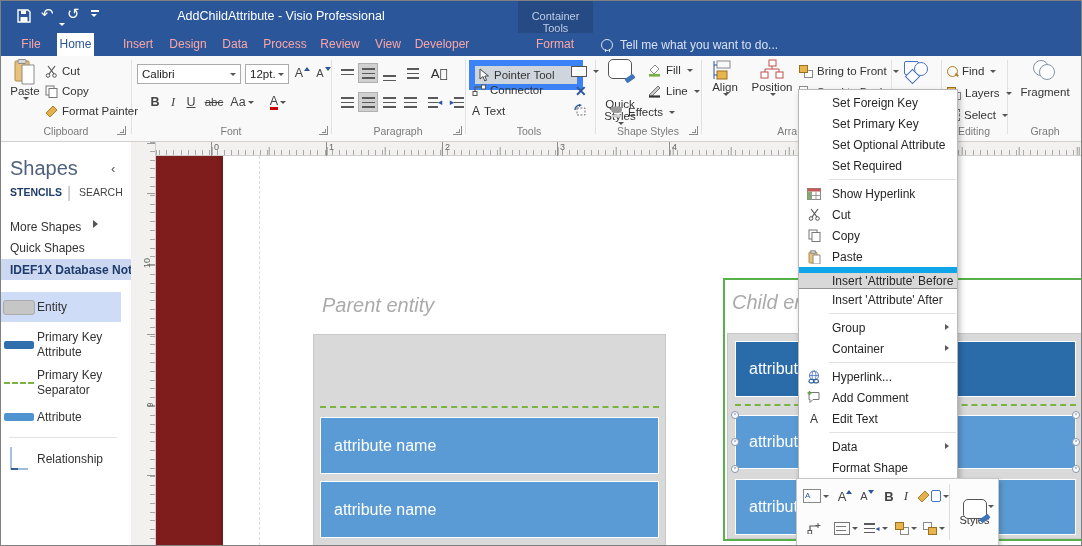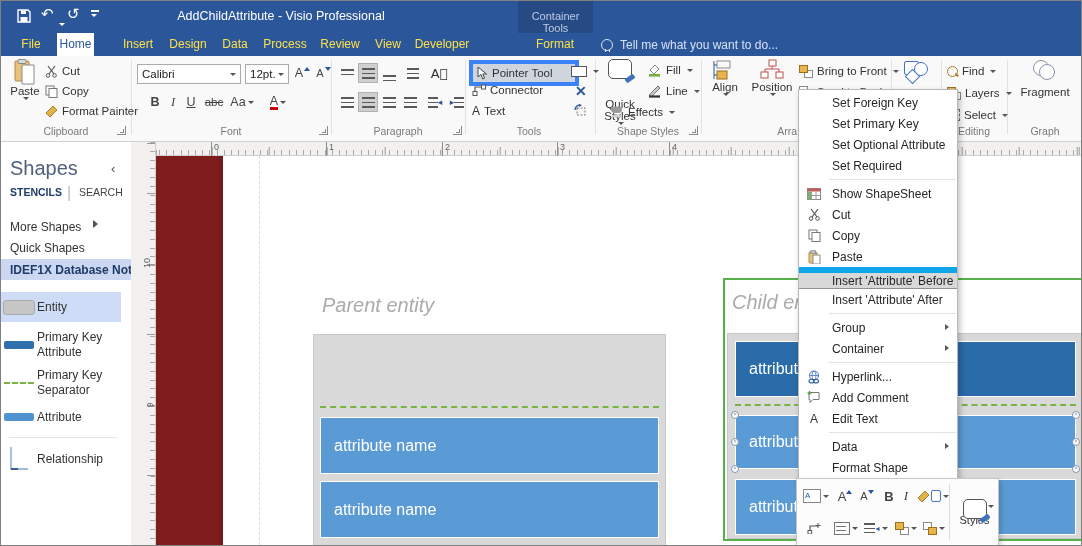--- a/index.html
+++ b/index.html
@@ -7,37 +7,37 @@
        -webkit-font-smoothing:antialiased;position:relative;}
   .win{position:absolute;inset:0;border:1px solid #808080;box-sizing:border-box;background:#fff;overflow:hidden;}
   .abs{position:absolute;}
   
   .titlebar{position:absolute;left:0;top:0;right:0;height:32px;background:#2b579a;color:#fff;}
   .tabrow{position:absolute;left:0;top:32px;right:0;height:23px;background:#2b579a;color:#fff;}
   .qat-ic{position:absolute;top:7px;color:#fff;font-size:15px;line-height:16px;font-family:"DejaVu Sans",sans-serif;}
   .wtitle{position:absolute;top:8px;left:120px;width:320px;text-align:center;font-size:12.5px;color:#fff;white-space:nowrap;}
   .ctx-region{position:absolute;left:517px;top:0;width:75px;height:55px;background:#264a83;}
   .ctx-label{position:absolute;left:0;right:0;top:9px;text-align:center;font-size:11px;color:#bdcbe8;}
-  .tab{position:absolute;top:0;height:23px;line-height:22px;text-align:center;font-size:12px;color:#fde047;cursor:default;}
+  .tab{position:absolute;top:0;height:23px;line-height:22px;text-align:center;font-size:12px;color:#fca5a5;cursor:default;}
   .tab.active{background:#fff;color:#2b579a;}
   .tellme{position:absolute;left:600px;top:3px;height:18px;color:#d7e1f2;font-size:12px;display:flex;align-items:center;gap:7px;}
   .bulb{width:10px;height:10px;border:1.5px solid #d7e1f2;border-radius:50%;position:relative;display:inline-block;}
   .bulb::after{content:"";position:absolute;left:3px;top:9px;width:3px;height:3px;border-left:1.5px solid #d7e1f2;border-right:1.5px solid #d7e1f2;}
   
   .ribbon{position:absolute;left:0;top:55px;right:0;height:86px;background:#f9f9f9;border-bottom:1px solid #d2d0ce;box-sizing:border-box;}
   .gdiv{position:absolute;top:4px;width:1px;height:74px;background:#e1e1e1;}
   .glabel{position:absolute;top:69px;font-size:10.5px;color:#7a7a7a;text-align:center;white-space:nowrap;}
   .launcher{position:absolute;top:70px;width:8px;height:8px;border-right:1px solid #8a8a8a;border-bottom:1px solid #8a8a8a;}
   .launcher::after{content:"";position:absolute;right:1px;bottom:1px;width:3px;height:3px;border-right:1px solid #8a8a8a;border-bottom:1px solid #8a8a8a;}
   .rbtn-s{position:absolute;height:18px;display:flex;align-items:center;gap:4px;font-size:11.5px;color:#333;white-space:nowrap;}
   .rbtn-big{position:absolute;display:flex;flex-direction:column;align-items:center;font-size:11.5px;color:#333;}
   .dd{display:inline-block;width:0;height:0;border-left:3px solid transparent;border-right:3px solid transparent;border-top:3.5px solid #555;margin-left:2px;}
   .combo{position:absolute;height:20px;background:#fff;border:1px solid #ababab;box-sizing:border-box;font-size:11.5px;color:#222;display:flex;align-items:center;padding:0 4px;justify-content:space-between;}
   .fbtn{position:absolute;top:36px;height:20px;display:flex;align-items:center;justify-content:center;font-size:12.5px;color:#444;}
-  .active-tool{background:#d5e1f2;background:#cfd5dd;border:4px solid #3b82f6;}
+  .active-tool{background:#d5e1f2;background:#cfd5dd;border:6px solid #3b82f6;}
   .stripes{display:inline-block;width:13px;height:11px;background:repeating-linear-gradient(to bottom,#5a5a5a 0 1.6px,transparent 1.6px 4.6px);}
   .pbtn{position:absolute;width:20px;height:20px;display:flex;align-items:center;justify-content:center;}
   .pbtn.on{background:#d0d0d0;border:1px solid #b0b0b0;box-sizing:border-box;}
   
   .sq2{position:relative;width:14px;height:13px;display:inline-block;}
   .sq2 i{position:absolute;width:9px;height:8px;box-sizing:border-box;}
   .sq2 .a{left:0;top:0;border:1px solid #9c6f1e;background:#e8b54d;}
   .sq2 .b{right:0;bottom:0;border:1px solid #8a8a8a;background:#fff;}
   .sq2.rev .a{left:auto;right:0;top:auto;bottom:0;}
   .sq2.rev .b{right:auto;left:0;bottom:auto;top:0;}
@@ -538,21 +538,21 @@
     <div class="msep"></div>
     <div class="mi">
       <span class="mic">
           <svg width="14" height="12" viewBox="0 0 14 12">
             <rect x="0.5" y="0.5" width="13" height="11" fill="#fff" stroke="#888"></rect>
             <rect x="0.5" y="0.5" width="13" height="3" fill="#c55a5a"></rect>
             <rect x="0.5" y="3.5" width="4" height="8" fill="#7fb06a"></rect>
             <path d="M4.5 3.5 L4.5 12 M9 3.5 L9 12 M0.5 7.5 L14 7.5" stroke="#999" fill="none"></path>
           </svg>
         </span>
-      <span>Show ShapeSheet</span>
+      <span>Show Hyperlink</span>
     </div>
     <div class="mi">
       <span class="mic">
           <svg width="13" height="13" viewBox="0 0 13 13">
             <path d="M3 1 L9 9 M10 1 L4 9" stroke="#555" stroke-width="1.2" fill="none"></path>
             <circle cx="3" cy="10.5" r="1.8" fill="none" stroke="#555"></circle>
             <circle cx="9.5" cy="10.5" r="1.8" fill="none" stroke="#555"></circle>
           </svg>
         </span>
       <span>Cut</span>

